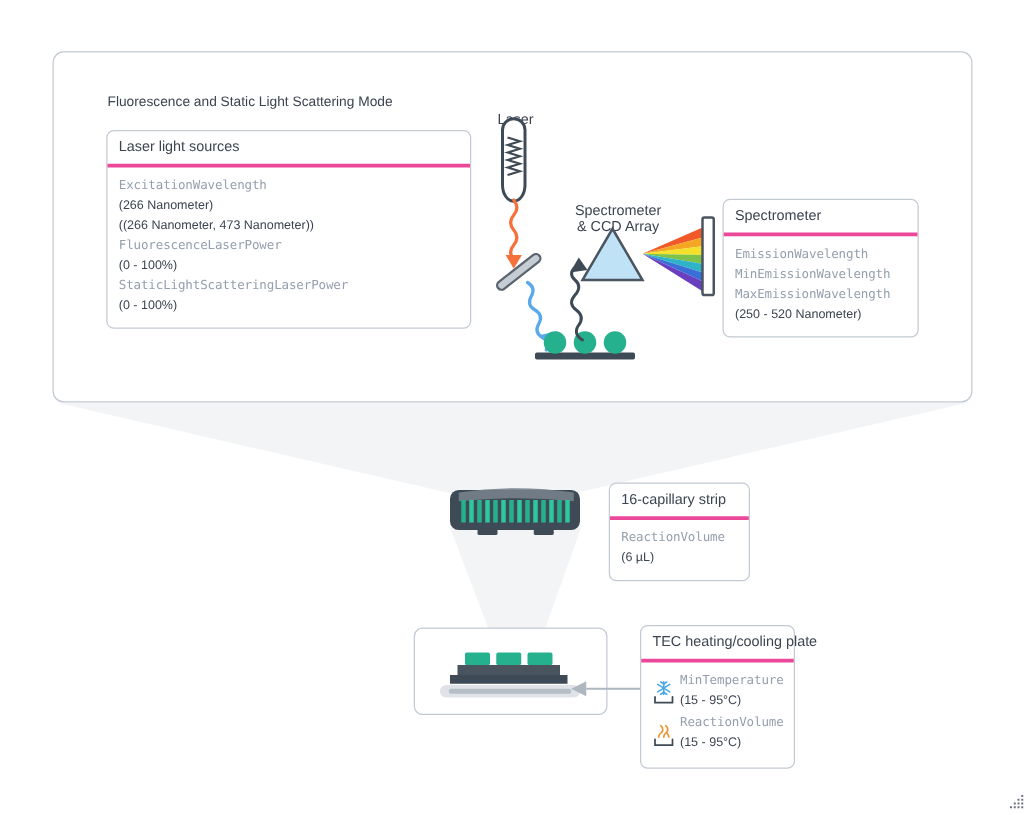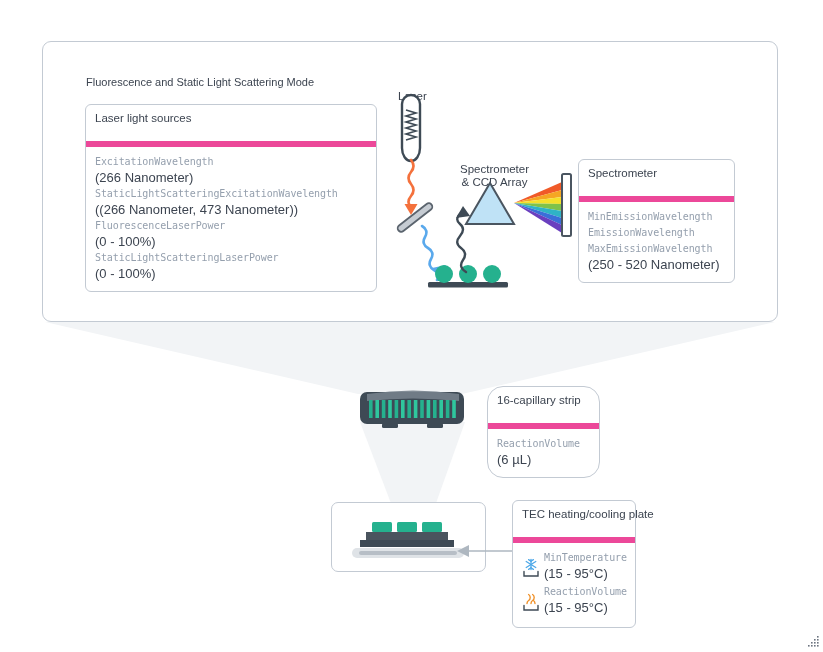--- a/index.html
+++ b/index.html
@@ -19,38 +19,38 @@
   .infobox {
     position: absolute;
     background: #ffffff;
     border: 1px solid #c3cad3;
     border-radius: 6px;
     box-sizing: border-box;
   }
   .infobox-title {
     font-size: 11.5px;
     color: #3c4450;
-    padding: 6px 9px 16px 9px;
-    border-bottom: 6px solid #ec4899;
+    padding: 6px 9px 6px 9px;
+    border-bottom: 3px solid #ec4899;
     line-height: 14px;
     white-space: nowrap;
   }
   .infobox-body {
     padding: 7px 9px 9px 9px;
   }
   .param-name {
     font-family: "DejaVu Sans Mono", "Liberation Mono", monospace;
     font-size: 10px;
     color: #949fad;
     line-height: 16px;
     white-space: nowrap;
     letter-spacing: -0.1px;
   }
   .param-value {
-    font-size: 13px;
+    font-size: 10px;
     color: #3c4450;
     line-height: 16px;
     white-space: nowrap;
   }
 
   
   #outer-panel {
     position: absolute;
     left: 42px; top: 41px;
     width: 736px; height: 281px;
@@ -63,21 +63,21 @@
     position: absolute;
     left: 86px; top: 76px;
     font-size: 11px;
     color: #3c4450;
     white-space: nowrap;
   }
 
   
   #laser-box   { left: 85px;  top: 104px; width: 292px; }
   #spectro-box { left: 578px; top: 159px; width: 157px; }
-  #cap-box     { left: 487px; top: 386px; width: 113px; border-radius: 16px; }
+  #cap-box     { left: 487px; top: 386px; width: 113px; }
   #tec-box     { left: 512px; top: 500px; width: 124px; }
 
   
   .funnel { position: absolute; }
 
   
   #plate-panel {
     position: absolute;
     left: 331px; top: 502px;
     width: 155px; height: 70px;
@@ -128,34 +128,33 @@
 
 <div id="outer-panel"></div>
 
 <div id="mode-title">Fluorescence and Static Light Scattering Mode</div>
 
 <div class="infobox" id="laser-box">
   <div class="infobox-title">Laser light sources</div>
   <div class="infobox-body">
     <div class="param-name">ExcitationWavelength</div>
     <div class="param-value">(266 Nanometer)</div>
-    <div class="param-name">StaticLightScatteringExcitationWavelength</div>
     <div class="param-value">((266 Nanometer, 473 Nanometer))</div>
     <div class="param-name">FluorescenceLaserPower</div>
     <div class="param-value">(0 - 100%)</div>
     <div class="param-name">StaticLightScatteringLaserPower</div>
     <div class="param-value">(0 - 100%)</div>
   </div>
 </div>
 
 <div class="infobox" id="spectro-box">
   <div class="infobox-title">Spectrometer</div>
   <div class="infobox-body">
+    <div class="param-name">EmissionWavelength</div>
     <div class="param-name">MinEmissionWavelength</div>
-    <div class="param-name">EmissionWavelength</div>
     <div class="param-name">MaxEmissionWavelength</div>
     <div class="param-value">(250 - 520 Nanometer)</div>
   </div>
 </div>
 
 <div class="diag-label" id="laser-label">Laser</div>
 <div class="diag-label" id="spec-label">
   <div>Spectrometer</div>
   <div>&amp; CCD Array</div>
 </div>

